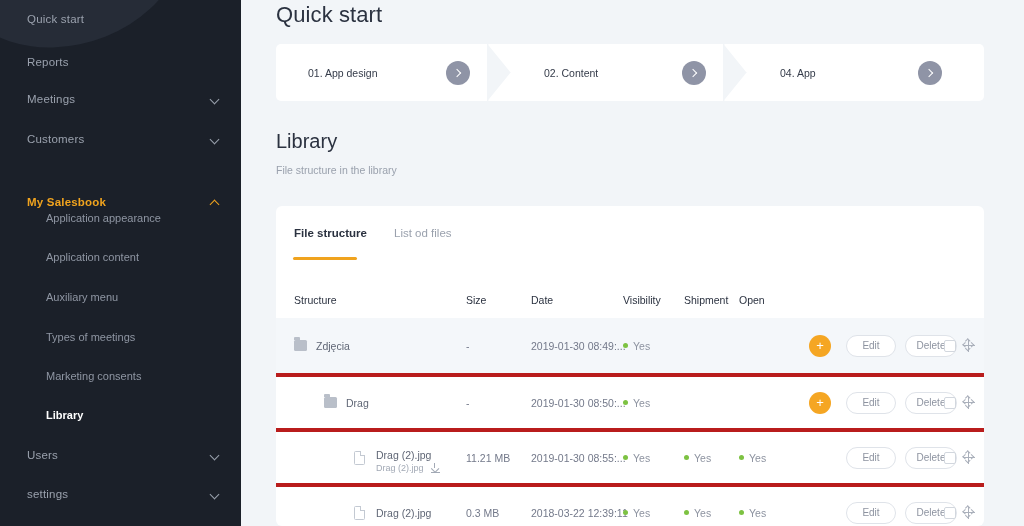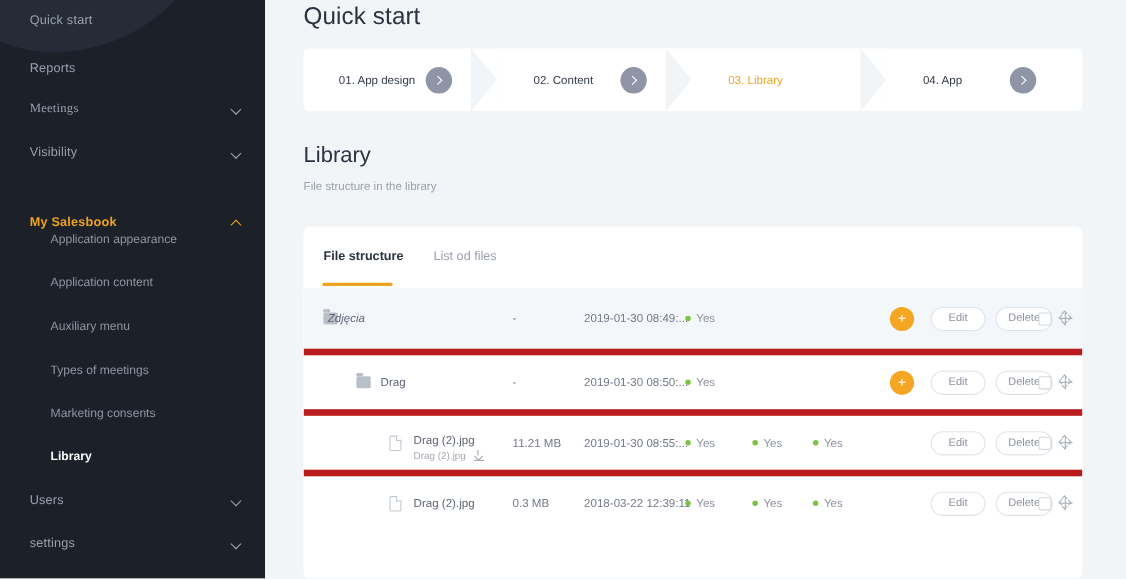--- a/index.html
+++ b/index.html
@@ -166,21 +166,21 @@
   }
   .thead {
     position: relative; height: 56px;
   }
   .th {
     position: absolute; top: 32px;
     font-size: 10.5px; color: #2b3240; white-space: nowrap;
   }
   .row {
     position: relative; height: 55px;
-    border-top: 6px solid #b91c1c;
+    border-top: 4px solid #b91c1c;
   }
   .row.shaded { background: #f4f7fa; border-top: none; }
   .cell {
     position: absolute; top: 50%; transform: translateY(-50%);
     font-size: 10.5px; color: #73798a; white-space: nowrap;
   }
   .c-name { color: #5f6675; }
   .folder-icon {
     position: absolute; top: 50%; margin-top: -6px;
     width: 13px; height: 11px; background: #b9bfc9;
@@ -275,26 +275,26 @@
 
   <div class="sidebar">
     <div class="sidebar-blob"></div>
     <div class="nav" id="nav-root">
         <div class="nav-item" style="top: 6px;">
           <span>Quick start</span>
         </div>
         <div class="nav-item" style="top: 49px;">
           <span>Reports</span>
         </div>
-        <div class="nav-item" style="top: 86px; font-family: Liberation Serif, serif;">
+        <div class="nav-item" style="top: 86px;">
           <span>Meetings</span>
           <span class="caret"></span>
         </div>
         <div class="nav-item" style="top: 126px;">
-          <span>Visibility</span>
+          <span>Customers</span>
           <span class="caret"></span>
         </div>
         <div class="nav-item active" style="top: 165px; margin-top: 24px;">
           <span>My Salesbook</span>
           <span class="caret up"></span>
         </div>
         <div class="nav-sub" style="top: 206px;">
           <span>Application appearance</span>
         </div>
         <div class="nav-sub" style="top: 245px;">
@@ -337,47 +337,48 @@
             </svg></span>
         </div>
         <div class="step">
           <span class="step-label">02. Content</span>
           <span class="step-arrow"></span>
           <span class="step-sep"><svg width="26" height="57" viewBox="0 0 26 57">
               <path d="M0 0 L0 57 L2 57 L24 30 Q26 28.5 24 27 L2 0 Z" fill="#f2f5f8"></path>
               <path d="M2 0 L24 27 Q26 28.5 24 30 L2 57" fill="none" stroke="#ffffff" stroke-width="2.5"></path>
             </svg></span>
         </div>
-        <div class="step current">
-          <span class="step-label">03. Library</span>
-          <span class="step-sep"><svg width="26" height="57" viewBox="0 0 26 57">
-              <path d="M0 0 L0 57 L2 57 L24 30 Q26 28.5 24 27 L2 0 Z" fill="#f2f5f8"></path>
-              <path d="M2 0 L24 27 Q26 28.5 24 30 L2 57" fill="none" stroke="#ffffff" stroke-width="2.5"></path>
-            </svg></span>
-        </div>
         <div class="step">
           <span class="step-label">04. App</span>
           <span class="step-arrow"></span>
         </div>
       </div>
 
     <div class="lib-title">Library</div>
     <div class="lib-sub">File structure in the library</div>
 
     <div class="tabcard">
       <div class="tab tab-0">File structure</div>
       <div class="tab tab-1">List od files</div>
       <div class="tab-underline"></div>
     </div>
 
     <div class="table">
+      <div class="thead" id="thead-root">
+          <div class="th" style="left: 18px;">Structure</div>
+          <div class="th" style="left: 190px;">Size</div>
+          <div class="th" style="left: 255px;">Date</div>
+          <div class="th" style="left: 347px;">Visibility</div>
+          <div class="th" style="left: 408px;">Shipment</div>
+          <div class="th" style="left: 463px;">Open</div>
+        </div>
       <div id="tbody-root">
           <div class="row shaded">
             <span class="folder-icon" style="left: 18px;"></span>
-            <span class="cell c-name" style="left: 22px; font-style: italic;">Zdjęcia</span>
+            <span class="cell c-name" style="left: 40px;">Zdjęcia</span>
             <span class="cell" style="left: 190px;">-</span>
             <span class="cell" style="left: 255px;">2019-01-30 08:49:...</span>
             <span class="cell yes" style="left: 347px;">
               <span class="dot"></span>
               <span>Yes</span>
             </span>
             <span class="btn-add" style="left: 533px;">+</span>
             <span class="btn-pill btn-edit" style="left: 570px;">Edit</span>
             <span class="btn-pill btn-del" style="left: 629px;">Delete</span>
             <span class="checkbox" style="left: 668px;"></span>

